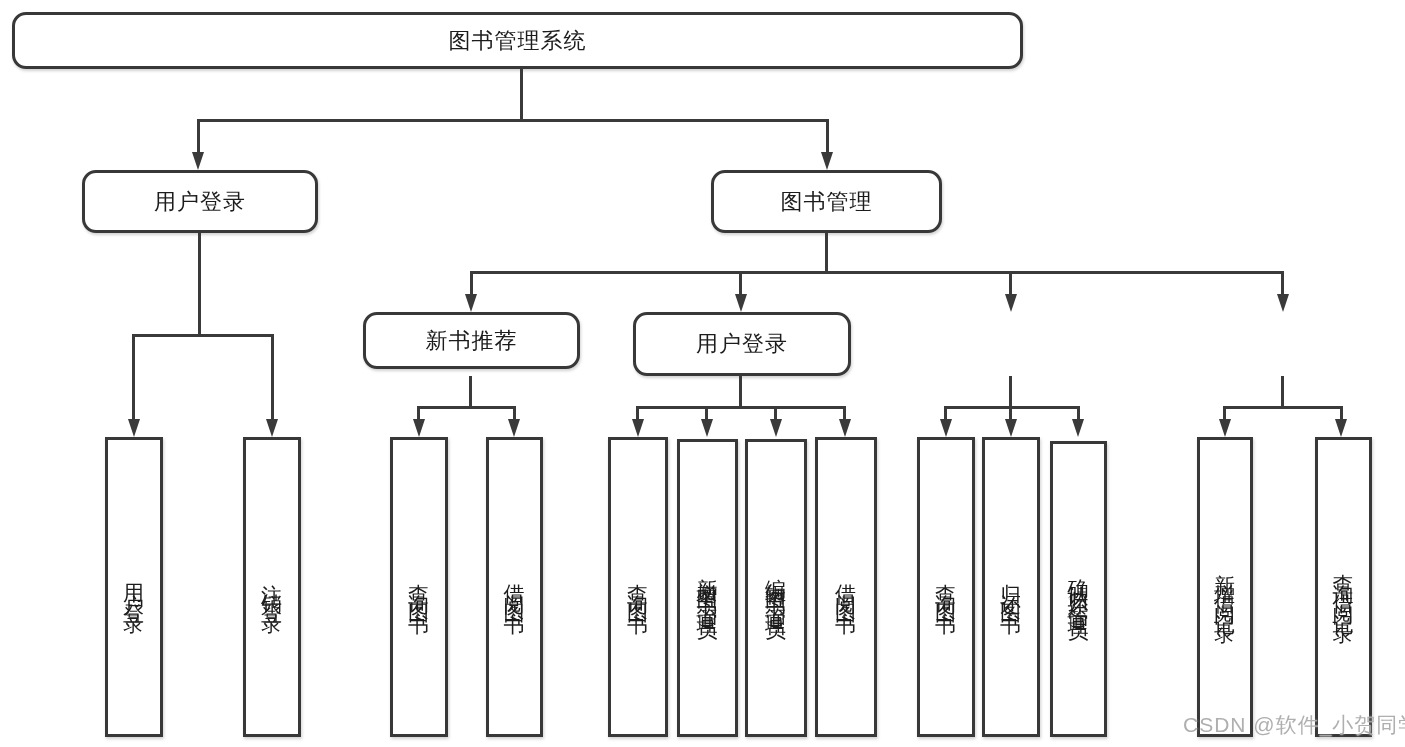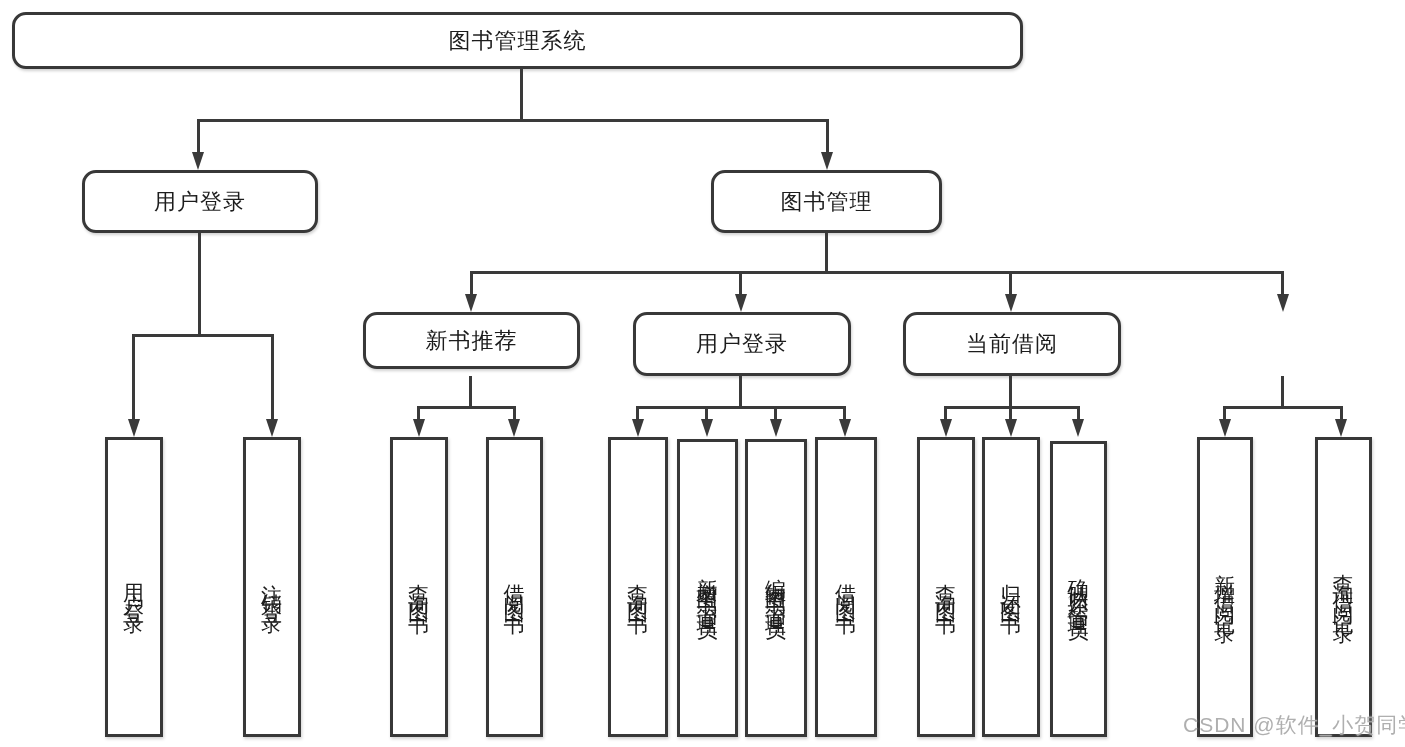--- a/index.html
+++ b/index.html
@@ -53,21 +53,20 @@
   <div class="arrow" style="left:465px;top:294px"></div>
   <div class="lv" style="left:739px;top:271px;height:25px"></div>
   <div class="arrow" style="left:735px;top:294px"></div>
   <div class="lv" style="left:1009px;top:271px;height:25px"></div>
   <div class="arrow" style="left:1005px;top:294px"></div>
   <div class="lv" style="left:1281px;top:271px;height:25px"></div>
   <div class="arrow" style="left:1277px;top:294px"></div>
 
   <div class="box hbox" style="left:363px;top:312px;width:217px;height:57px">新书推荐</div>
   <div class="box hbox" style="left:633px;top:312px;width:218px;height:64px">用户登录</div>
-  <div class="box hbox" style="left:903px;top:312px;width:218px;height:64px">当前借阅</div>
 
   <div class="lv" style="left:469px;top:376px;height:33px"></div>
   <div class="lv" style="left:739px;top:376px;height:33px"></div>
   <div class="lv" style="left:1009px;top:376px;height:33px"></div>
   <div class="lv" style="left:1281px;top:376px;height:33px"></div>
 
   <div class="lh" style="left:417px;top:406px;width:99px"></div>
   <div class="lh" style="left:636px;top:406px;width:210px"></div>
   <div class="lh" style="left:944px;top:406px;width:136px"></div>
   <div class="lh" style="left:1223px;top:406px;width:119px"></div>

